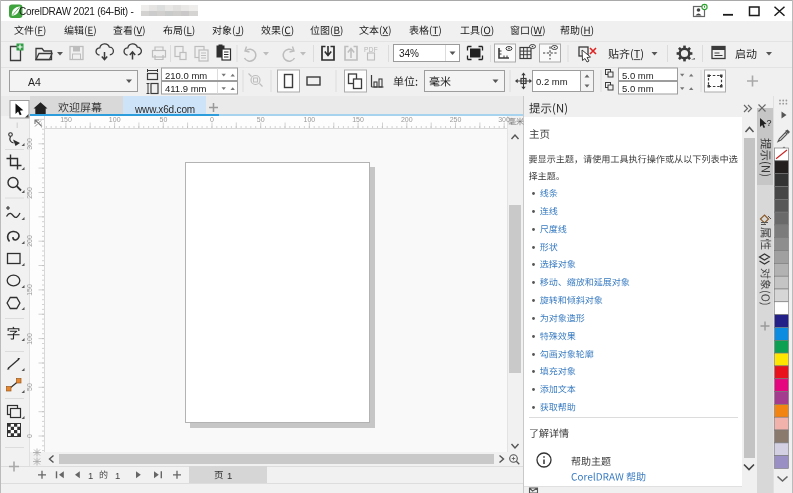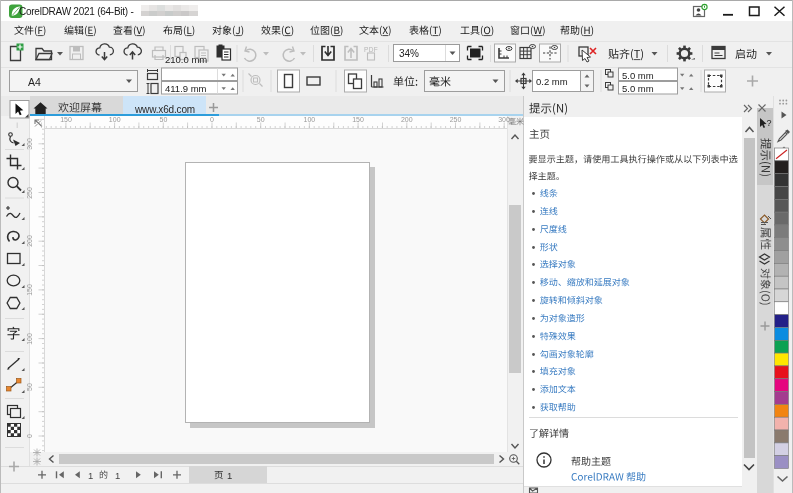--- a/index.html
+++ b/index.html
@@ -757,21 +757,21 @@
 <g fill="#333" transform="translate(213.0,478.5) scale(0.009500,-0.009500)">
         <use href="#u9875" x="0"></use>
       </g>
 <g fill="#777" transform="translate(507.0,124.5) scale(0.008000,-0.008000)">
         <use href="#u6BEB" x="0"></use>
         <use href="#u7C73" x="1000"></use>
       </g>
     </svg>
 <div style="position:absolute;left:18px;top:5.5px;font:10px 'Liberation Sans',sans-serif;color:#1a1a1a;white-space:nowrap;letter-spacing:-0.25px">CorelDRAW 2021 (64-Bit) -</div>
     <div style="position:absolute;left:398px;top:47.5px;font:10px 'Liberation Sans',sans-serif;color:#222;white-space:nowrap;">34%</div>
-    <div style="position:absolute;left:164px;top:54px;font:9.5px 'Liberation Sans',sans-serif;color:#222;white-space:nowrap;">210.0 mm</div>
+    <div style="position:absolute;left:164px;top:70px;font:9.5px 'Liberation Sans',sans-serif;color:#222;white-space:nowrap;">210.0 mm</div>
     <div style="position:absolute;left:164px;top:83px;font:9.5px 'Liberation Sans',sans-serif;color:#222;white-space:nowrap;">411.9 mm</div>
     <div style="position:absolute;left:27px;top:75.5px;font:10.5px 'Liberation Sans',sans-serif;color:#222;white-space:nowrap;">A4</div>
     <div style="position:absolute;left:535px;top:76px;font:9.5px 'Liberation Sans',sans-serif;color:#222;white-space:nowrap;">0.2 mm</div>
     <div style="position:absolute;left:621px;top:70px;font:9.5px 'Liberation Sans',sans-serif;color:#222;white-space:nowrap;">5.0 mm</div>
     <div style="position:absolute;left:621px;top:83px;font:9.5px 'Liberation Sans',sans-serif;color:#222;white-space:nowrap;">5.0 mm</div>
     <div style="position:absolute;left:134px;top:103.5px;font:10px 'Liberation Sans',sans-serif;color:#2a2a2a;white-space:nowrap;letter-spacing:-0.15px">www.x6d.com</div>
     <div style="position:absolute;left:363px;top:45.5px;font:6.5px 'Liberation Sans',sans-serif;color:#b5b5b5;white-space:nowrap;letter-spacing:.3px">PDF</div>
     <div style="position:absolute;left:566px;top:468.5px;font:10px 'Liberation Sans',sans-serif;color:#3579c0;white-space:nowrap;"></div>
     <div style="position:absolute;left:87px;top:469.5px;font:9.5px 'Liberation Sans',sans-serif;color:#444;white-space:nowrap;">1</div>
     <div style="position:absolute;left:114px;top:469.5px;font:9.5px 'Liberation Sans',sans-serif;color:#444;white-space:nowrap;">1</div>

